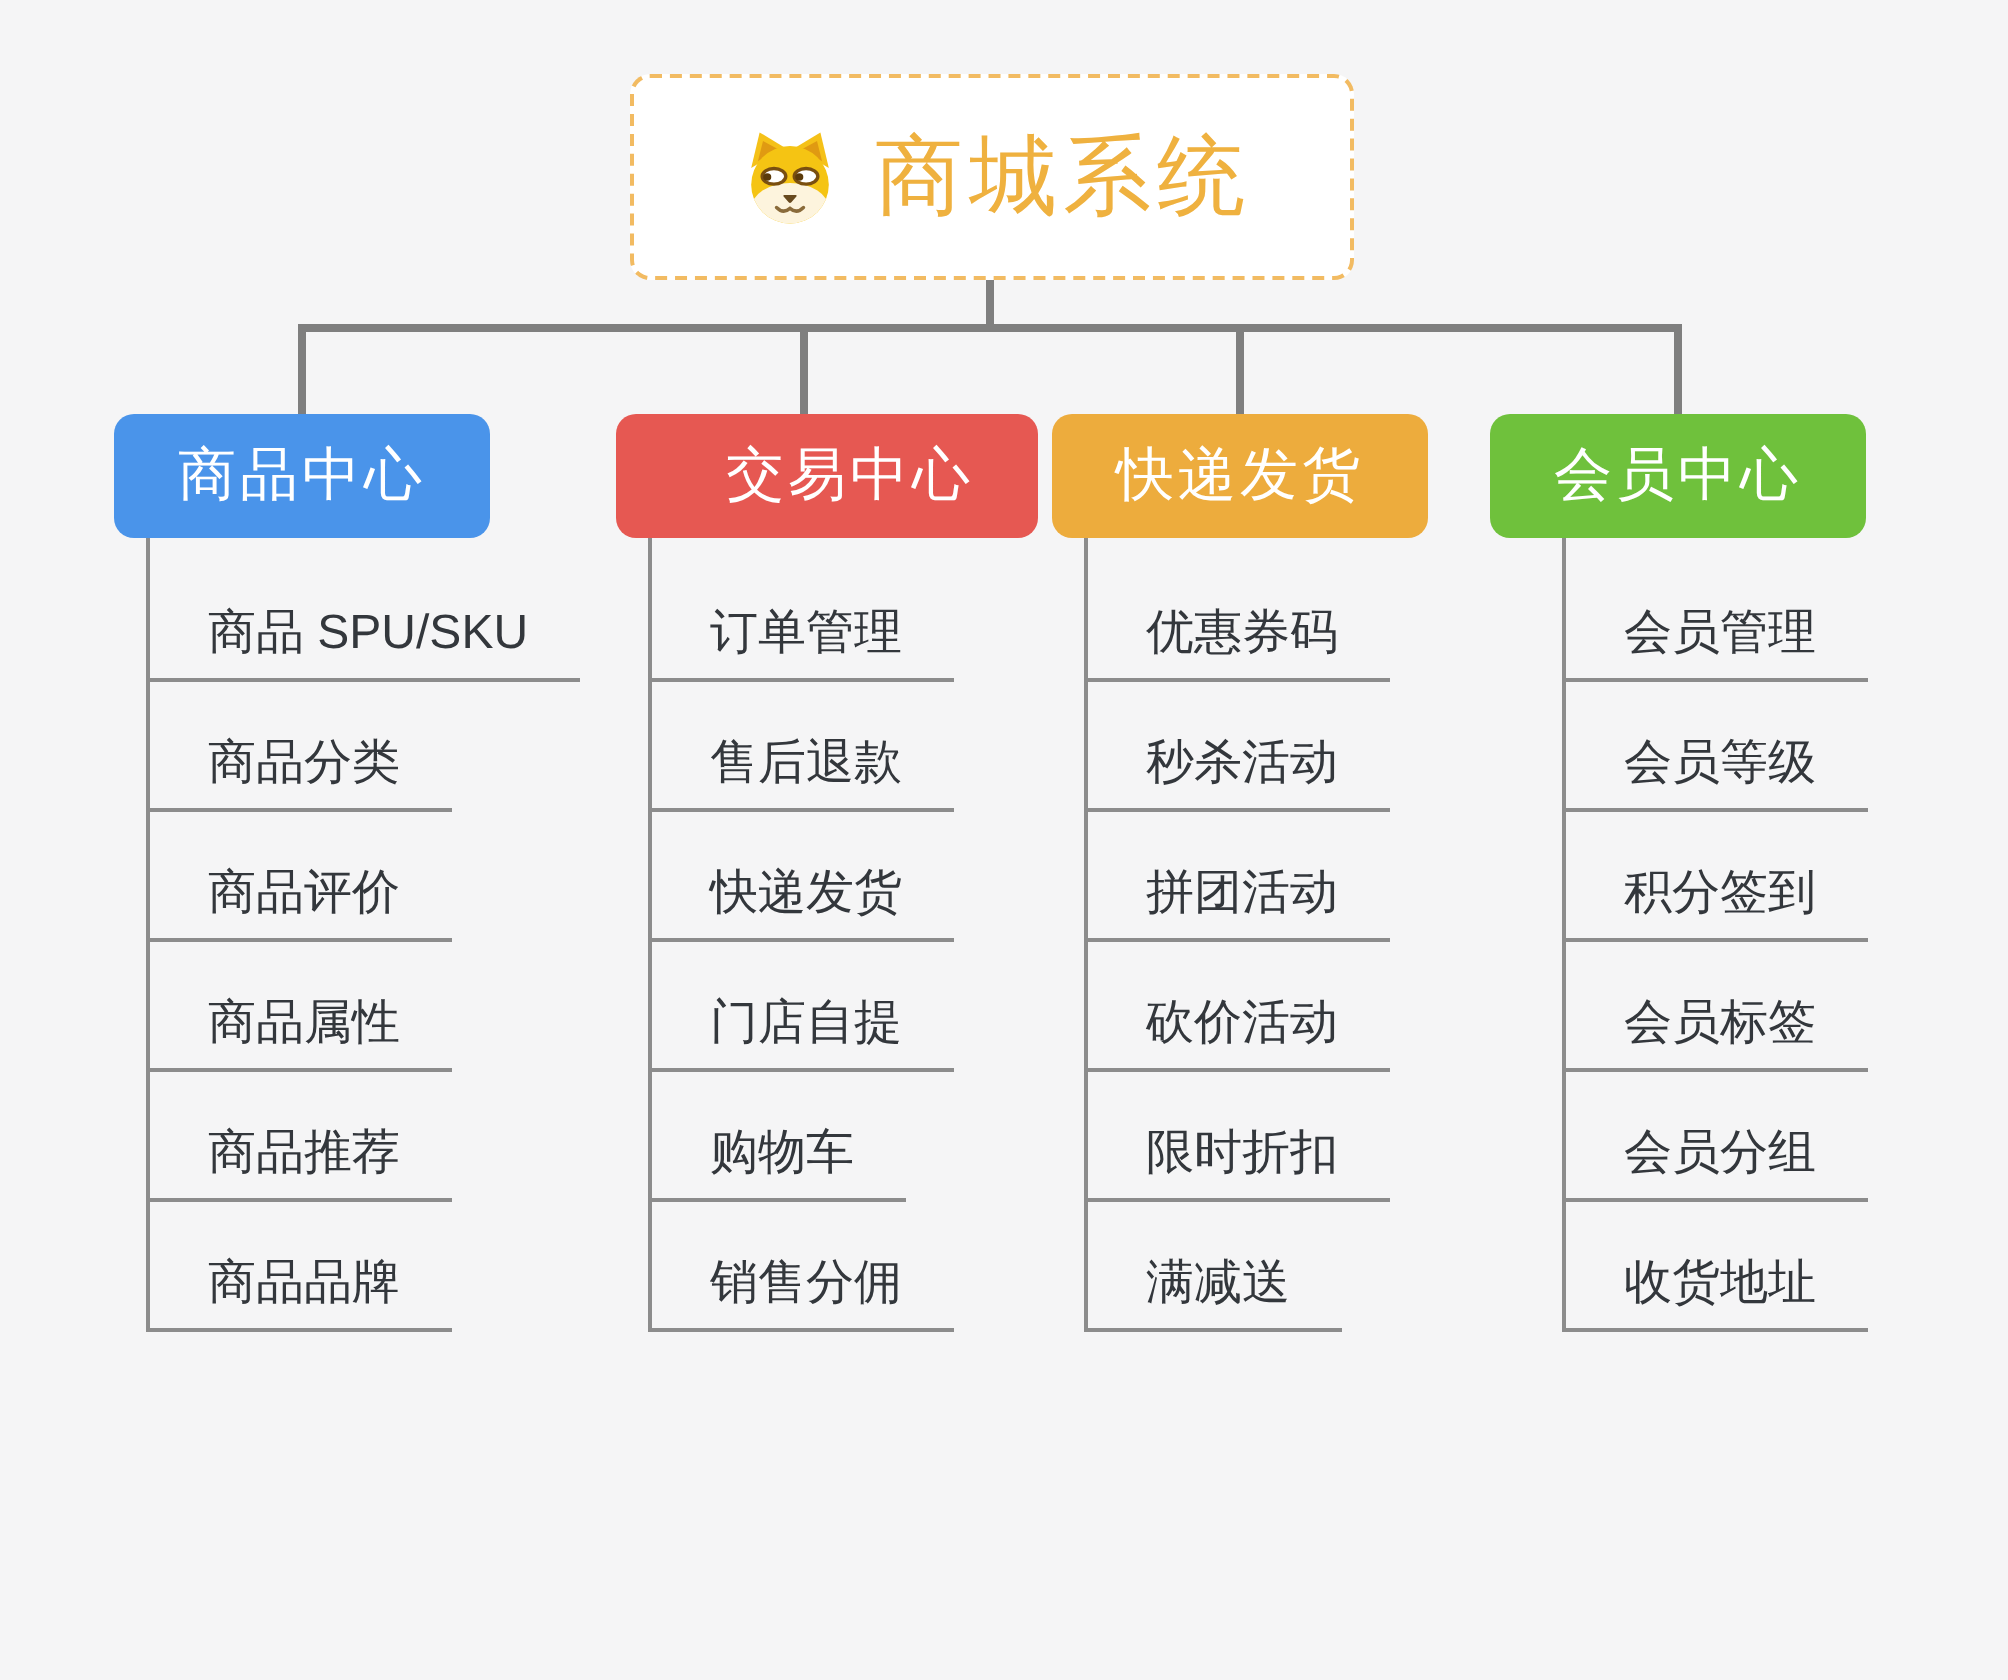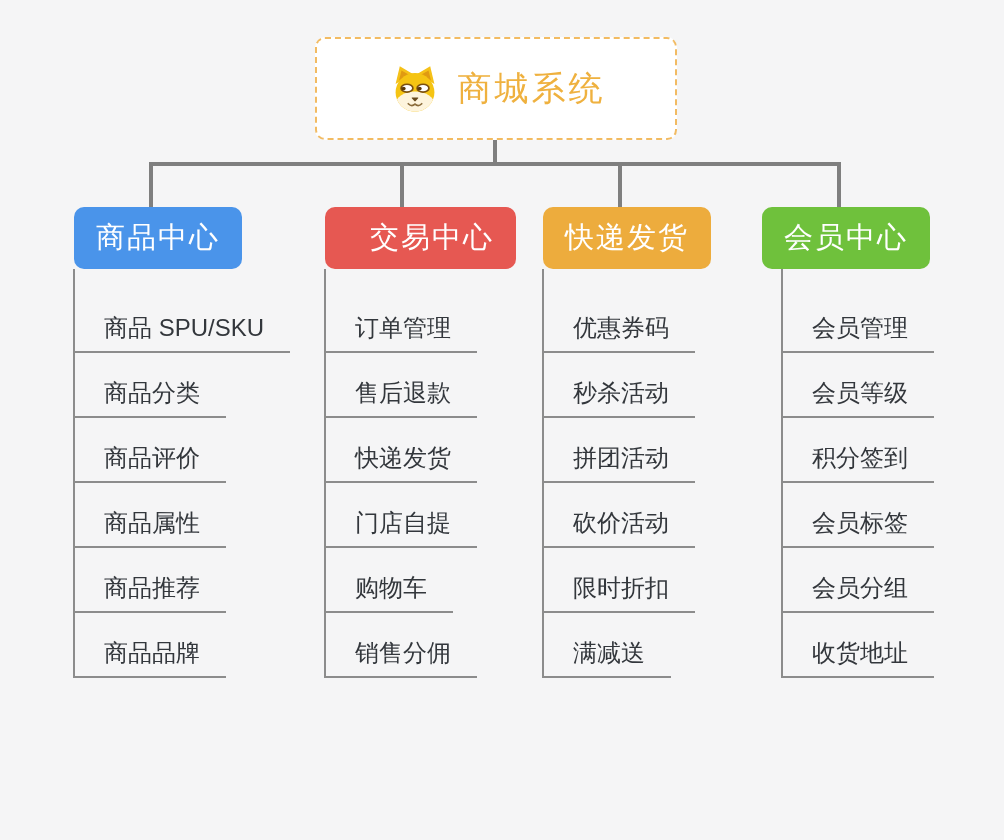--- a/index.html
+++ b/index.html
@@ -19,49 +19,48 @@
     position:absolute;left:315px;top:37px;
     width:362px;height:103px;
     background:#ffffff;
     border:2px dashed #f2bb62;
     border-radius:10px;
     box-sizing:border-box;
     display:flex;align-items:center;justify-content:center;
     gap:15px;
   }
   .root-title{
-    font-size:34px;
+    font-size:44px;
     letter-spacing:3px;
     color:#efb13f;
     font-weight:500;
     white-space:nowrap;
   }
   .dog-icon{width:56px;height:54px;flex:0 0 auto;}
 
   
   .line{position:absolute;background:#7f7f7f;}
   .stub-root   {left:493px;top:140px;width:4px;height:24px;}
   .bus         {left:149px;top:162px;width:692px;height:4px;}
   .drop        {top:164px;width:4px;height:43px;}
   .drop.d0{left:149px;}
   .drop.d1{left:400px;}
   .drop.d2{left:618px;}
   .drop.d3{left:837px;}
 
   
   .branch-box{
     position:absolute;top:207px;
-    width:168px;height:62px;
+    width:188px;height:62px;
     border-radius:10px;
     display:flex;align-items:center;justify-content:center;
     color:#ffffff;
     font-size:29px;
     letter-spacing:2px;
     white-space:nowrap;
-    margin-left:17px;
   }
   .bx0{left:57px;}
   .bx1{left:308px;}
   .bx2{left:526px;}
   .bx3{left:745px;}
 
   
   .item-list{
     position:absolute;top:269px;
     display:flex;flex-direction:column;align-items:flex-start;
@@ -74,21 +73,21 @@
   .leaf{
     box-sizing:border-box;
     height:65px;
     display:flex;align-items:flex-end;
     border-bottom:2px solid #8c8c8c;
     padding:0 26px 7px 29px;
     font-size:24px;
     color:#33373c;
     white-space:nowrap;
   }
-  .leaf:first-child{height:84px;}
+  .leaf:first-child{height:72px;}
 </style>
 </head>
 <body>
 
 <div class="stage">
 
   <div class="root-node">
     <svg class="dog-icon" viewBox="0 0 64 64" xmlns="http://www.w3.org/2000/svg">
       <defs>
         <clipPath id="headclip">

